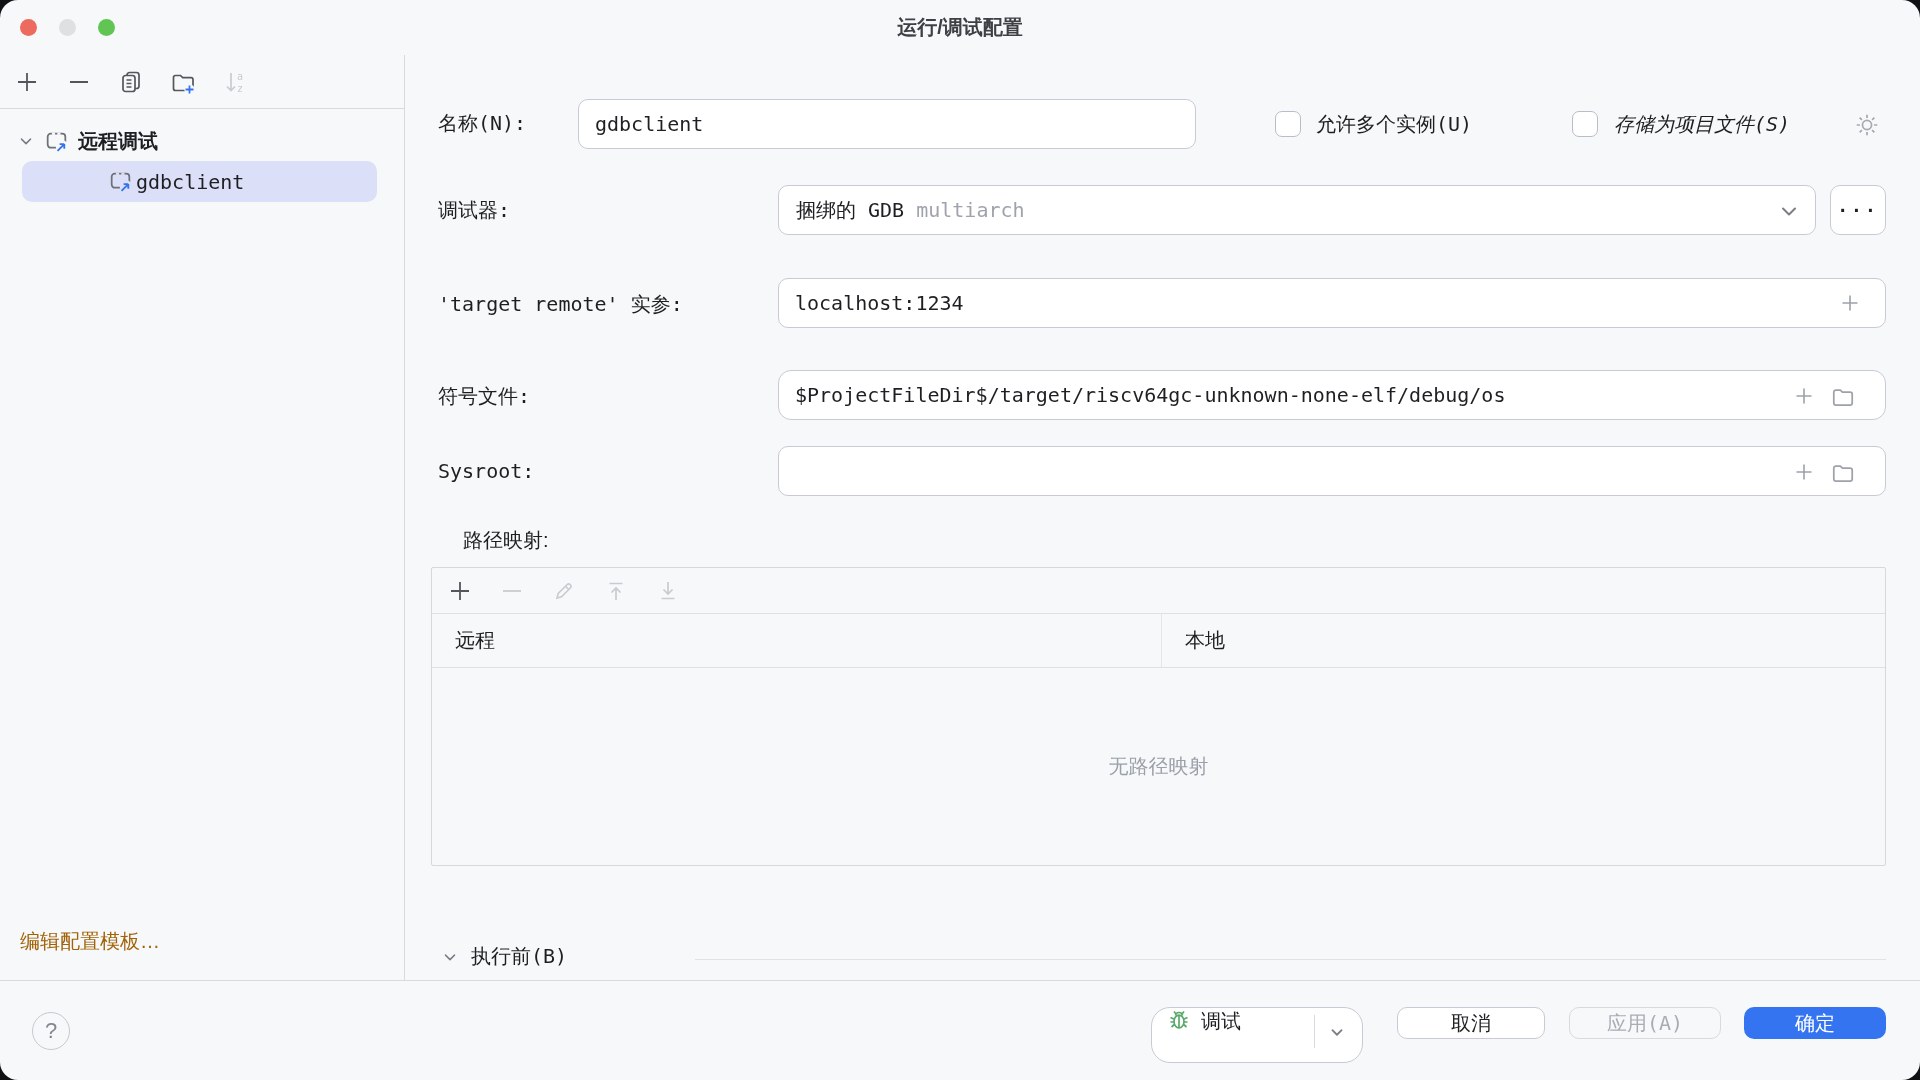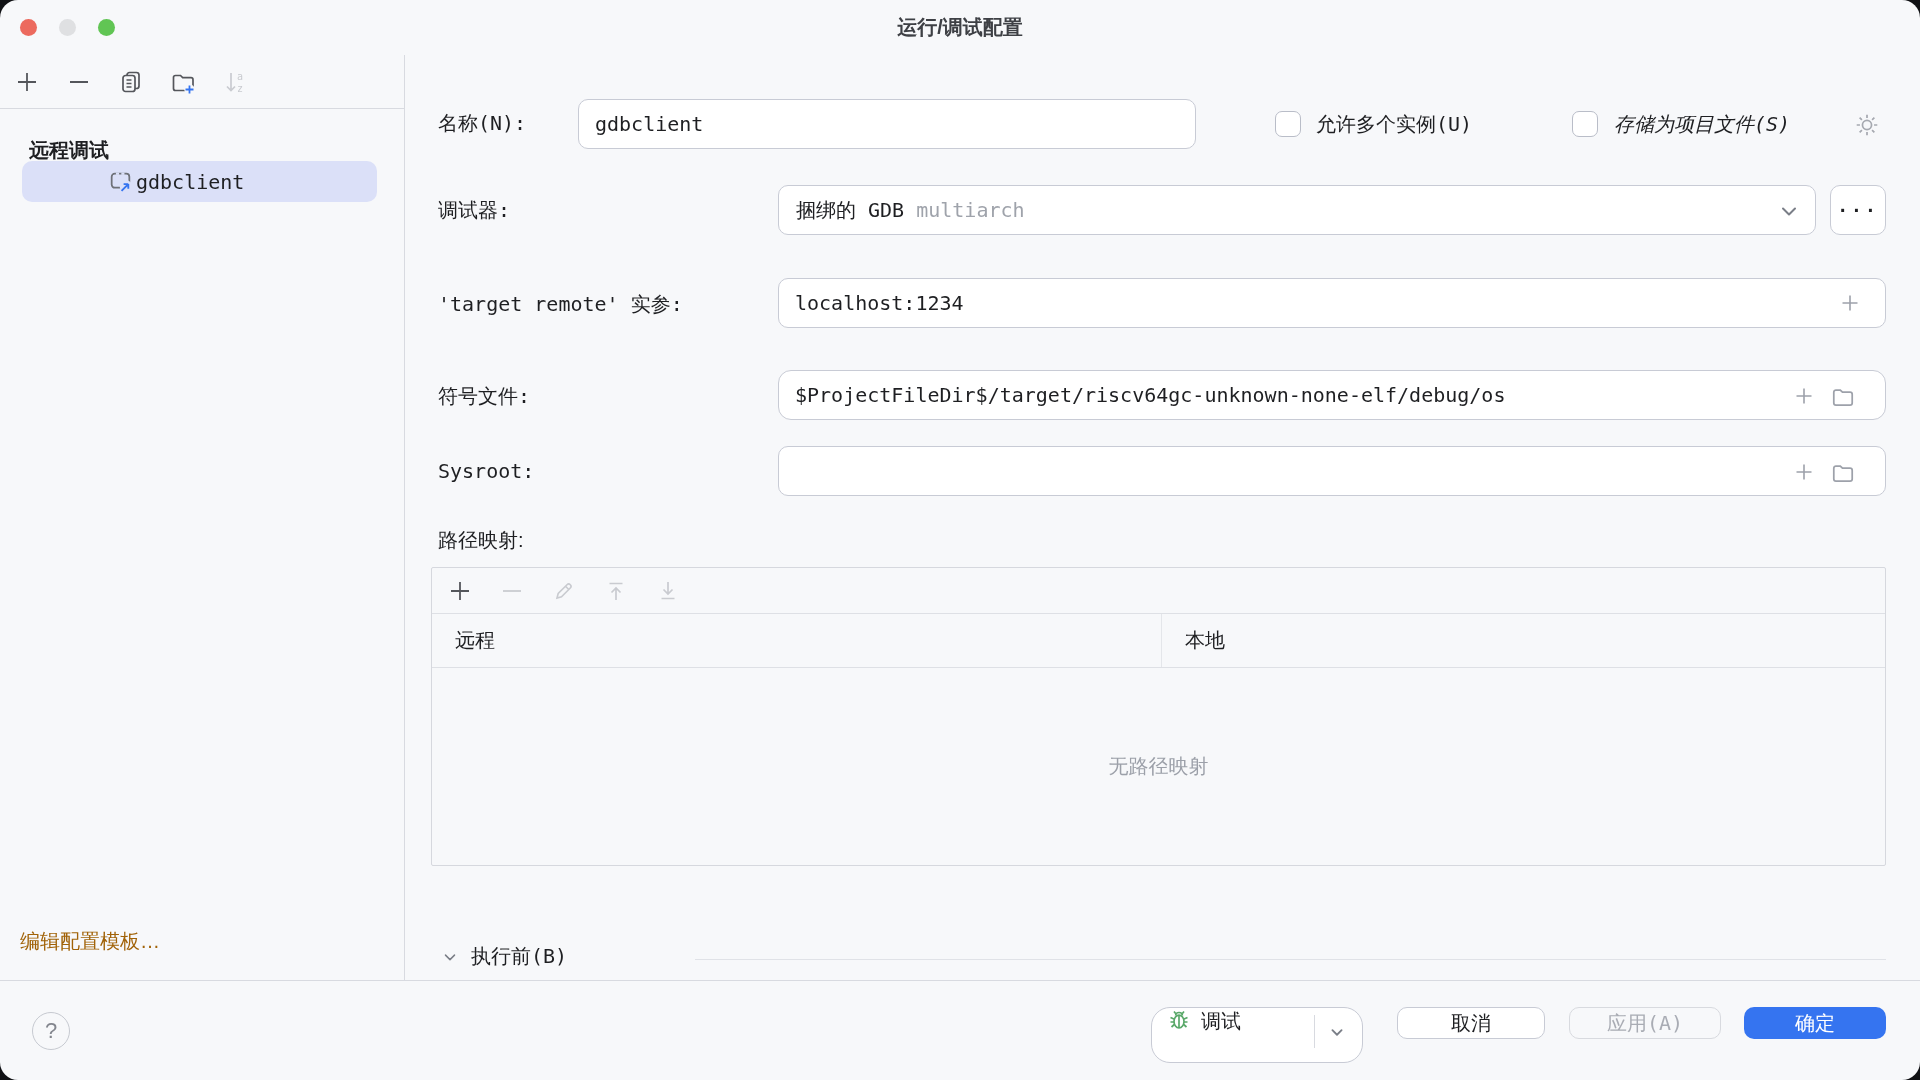--- a/index.html
+++ b/index.html
@@ -16,21 +16,21 @@
   .light{position:absolute;top:19px;width:17px;height:17px;border-radius:50%;}
   .light.close{left:20px;background:#EC6A5E;}
   .light.min{left:59px;background:#DFE0E2;}
   .light.zoom{left:98px;background:#61C554;}
 
   
   .side-toolbar{position:absolute;top:69px;left:14px;display:flex;gap:26px;}
   .tbtn{width:26px;height:26px;display:flex;align-items:center;justify-content:center;}
   .side-sep{position:absolute;top:108px;left:0;width:404px;height:1px;background:#D8DAE0;}
   .vdivider{position:absolute;left:404px;top:55px;height:925px;width:1px;background:#D8DAE0;}
-  .tree-group{position:absolute;left:29px;top:121px;height:40px;display:flex;align-items:center;gap:8px;flex-direction:column;}
+  .tree-group{position:absolute;left:17px;top:121px;height:40px;display:flex;align-items:center;gap:8px;}
   .tree-group-label{font-weight:700;font-size:20px;color:#1E1F22;}
   .tree-selected{position:absolute;left:22px;top:161px;width:355px;height:41px;border-radius:10px;
                  background:#DBE0F8;display:flex;align-items:center;padding-left:85px;box-sizing:border-box;gap:2px;}
   .tree-item-label{font-size:20px;color:#1E1F22;}
   .edit-templates{position:absolute;left:20px;top:928px;font-size:20px;color:#a16207;cursor:pointer;}
 
   
   .flabel{position:absolute;font-size:20px;color:#1E1F22;white-space:nowrap;}
   .tinput{position:absolute;background:#FFFFFF;border:1px solid #C8CBD5;border-radius:10px;
           box-sizing:border-box;height:50px;font-size:20px;color:#1E1F22;padding:0 100px 0 16px;outline:none;}
@@ -199,21 +199,21 @@
   <input class="tinput mono" style="left: 778px; top: 446px; width: 1108px;" readonly="" value="">
   <div class="in-icons" style="left:1792px;top:459px;">
     <svg width="24" height="24" viewBox="0 0 24 24">
         <path d="M12 4.5v15M4.5 12h15" stroke="#9DA1AA" stroke-width="1.6" fill="none"></path>
       </svg>
     <svg width="26" height="26" viewBox="0 0 24 24" fill="none" stroke="#9DA1AA" stroke-width="1.6">
       <path d="M3.5 18.5v-10a2 2 0 0 1 2-2h4l2 2h7a2 2 0 0 1 2 2v8a2 2 0 0 1-2 2h-13a2 2 0 0 1-2-2z"></path>
     </svg>
   </div>
 
-  <div class="flabel" style="left:438px;top:527px;">路径映射:</div>
+  <div class="flabel" style="left:463px;top:527px;">路径映射:</div>
   <div class="panel">
     <div class="panel-toolbar">
       <div class="tbtn">
         <svg width="26" height="26" viewBox="0 0 26 26">
             <path d="M13 4v18M4 13h18" stroke="#54565B" stroke-width="1.8" fill="none"></path>
           </svg>
       </div>
       <div class="tbtn">
         <svg width="26" height="26" viewBox="0 0 26 26">
             <path d="M4 13h18" stroke="#C9CBD0" stroke-width="1.8" fill="none"></path>

